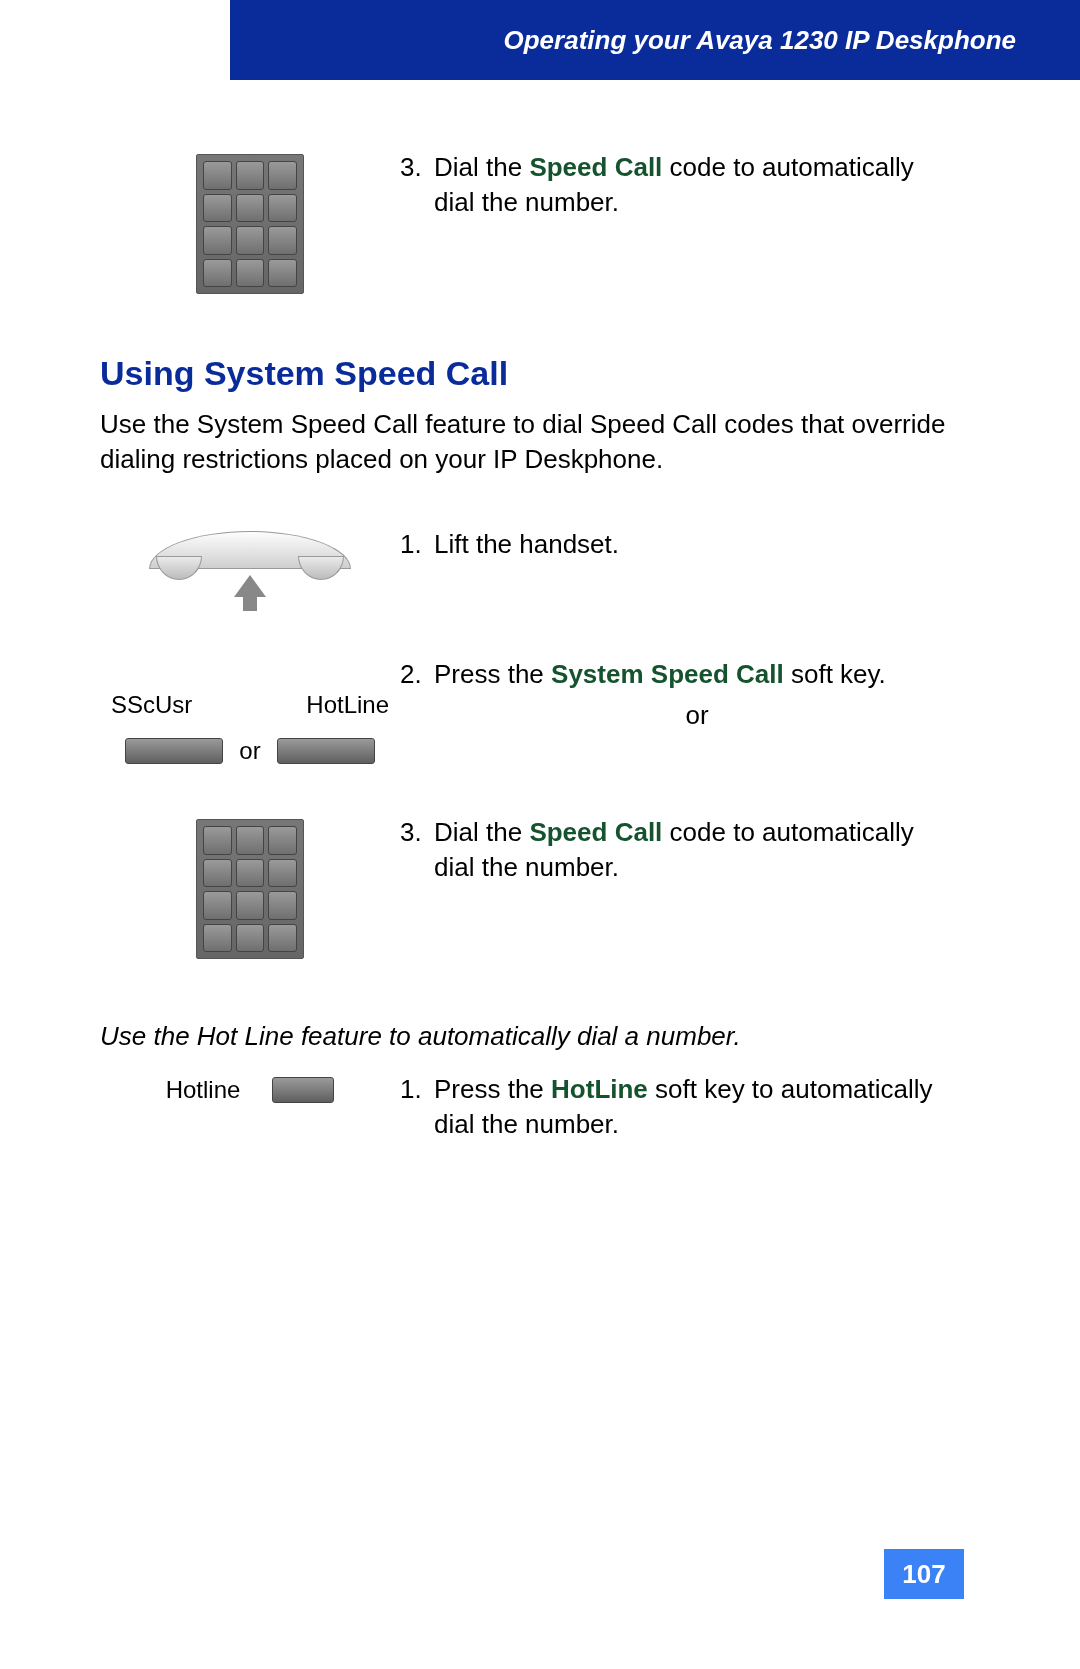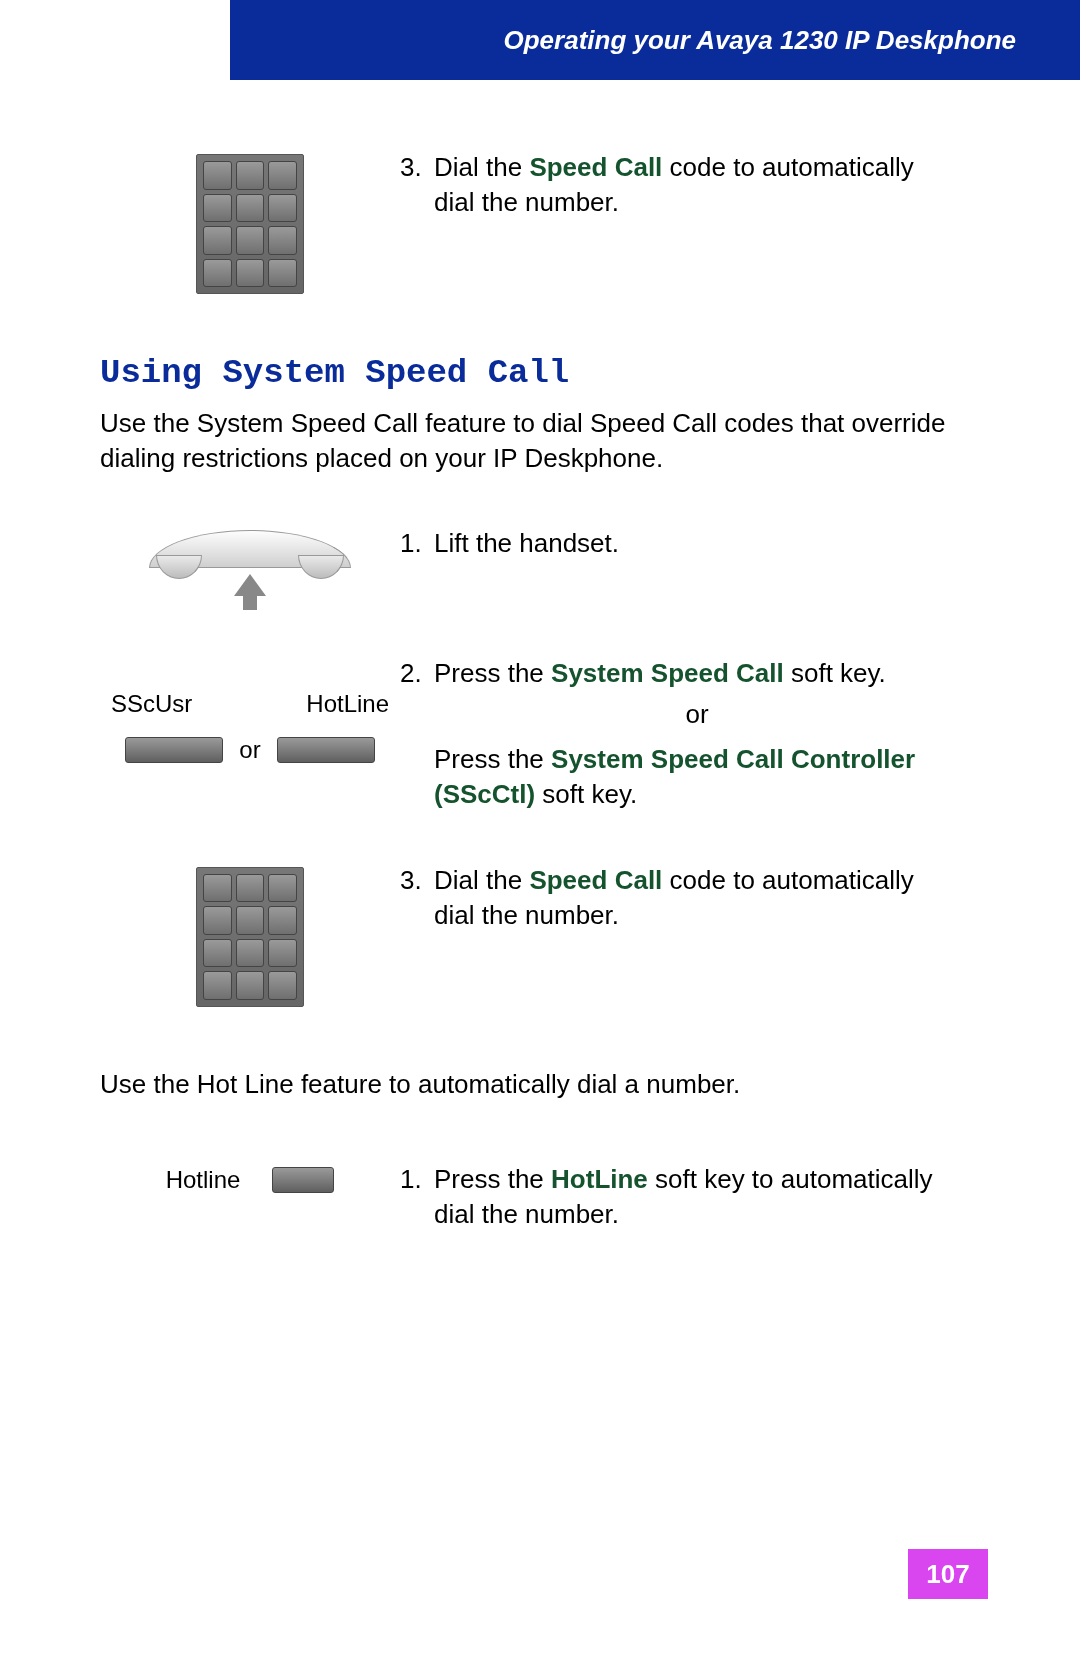--- a/index.html
+++ b/index.html
@@ -72,21 +72,20 @@
   }
   .blue {
     color: #14532d;
     font-weight: bold;
   }
   h2.section {
     color: #0a2c9b;
     font-weight: bold;
     font-size: 34px;
     margin: 40px 0 14px 0;
-    font-family: Liberation Mono, monospace;
   }
   p.intro {
     font-size: 26px;
     margin: 0 0 50px 0;
     line-height: 1.35;
   }
 
   
   .keypad {
     width: 108px;
@@ -191,24 +190,24 @@
     text-align:center;
     margin: 6px 0 10px 0;
   }
   .sub-indent {
     padding-left: 34px;
   }
 
   .page-footer {
     position:absolute;
     bottom: 70px;
-    right: 92px;
+    right: 116px;
     width: 80px;
     height: 50px;
-    background:#d946ef;
+    background:#3b82f6;
     color:#fff;
     font-weight:bold;
     font-size: 26px;
     display:flex;
     align-items:center;
     justify-content:center;
   }
 </style>
 </head>
 <body>
@@ -275,23 +274,20 @@
           <div class="softkey-btn"></div>
         </div>
       </div>
     </div>
     <div class="text-col">
       <div class="step-line">
         <span class="step-num">2.</span>
         <span>Press the </span><span class="blue">System Speed Call</span><span> soft key.</span>
       </div>
       <div class="or-center sub-indent">or</div>
-      <div class="sub-indent">
-        <span>Press the </span><span class="blue">System Speed Call Controller (SScCtl)</span><span> soft key.</span>
-      </div>
     </div>
   </div>
 
   <div class="step-row">
     <div class="icon-col">
       <div class="keypad">
         <div class="key"></div>
           <div class="key"></div>
           <div class="key"></div>
         <div class="key"></div>
@@ -306,21 +302,21 @@
       </div>
     </div>
     <div class="text-col">
       <div class="step-line">
         <span class="step-num">3.</span>
         <span>Dial the </span><span class="blue">Speed Call</span><span> code to automatically dial the number.</span>
       </div>
     </div>
   </div>
 
-  <p class="intro" style="margin-bottom:60px;">Use the Hot Line feature to automatically dial a number.</p>
+  <p class="intro" style="margin-bottom:18px;font-style:italic;">Use the Hot Line feature to automatically dial a number.</p>
 
   <div class="step-row">
     <div class="icon-col">
       <div class="hotline-group">
         <span class="hotline-label">Hotline</span>
         <div class="hotline-btn"></div>
       </div>
     </div>
     <div class="text-col">
       <div class="step-line">

